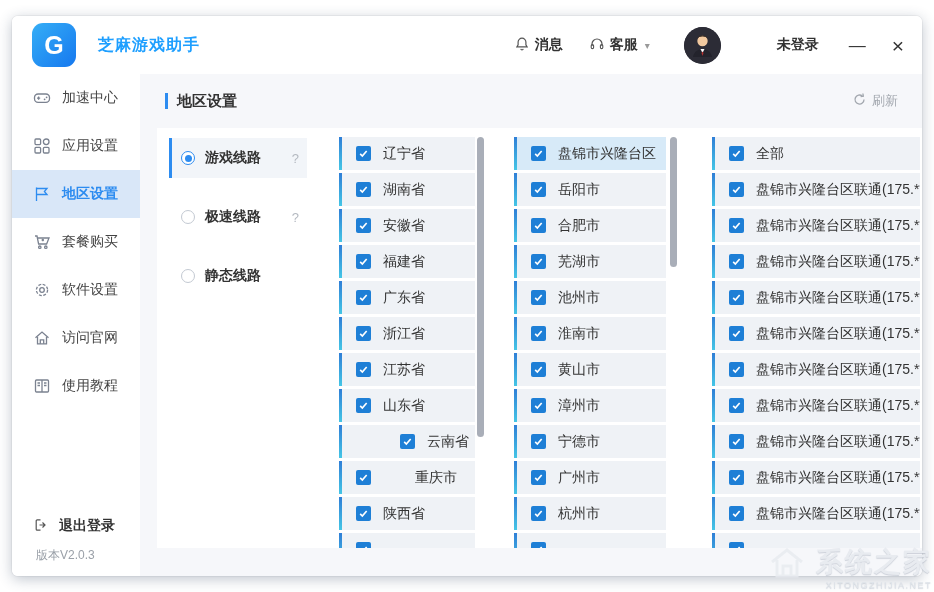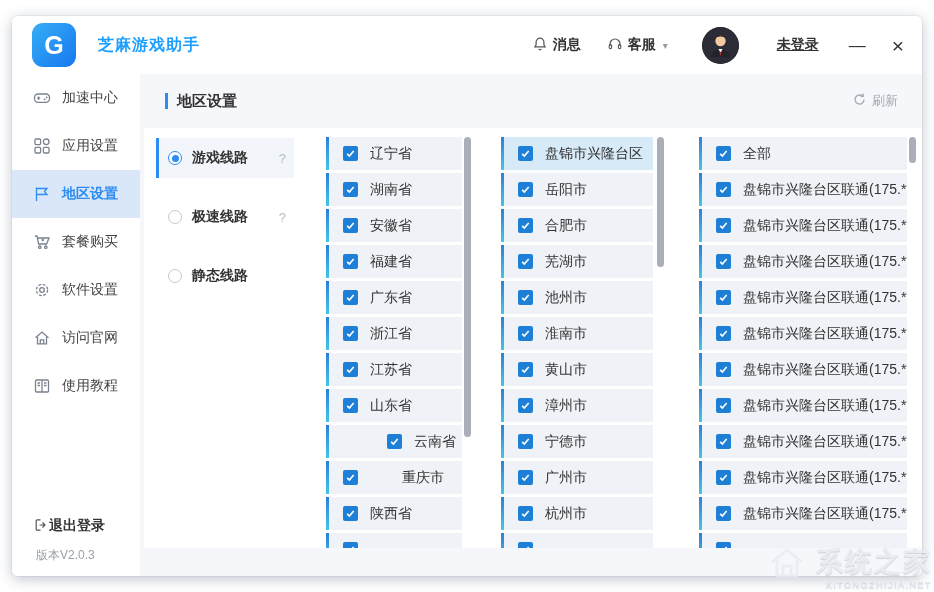--- a/index.html
+++ b/index.html
@@ -12,44 +12,44 @@
   
   .titlebar { height:58px; display:flex; align-items:center; padding:0 18px 0 20px; background:#fff; }
   .logo { width:44px; height:44px; border-radius:11px; background:linear-gradient(135deg,#35aef6,#1678ef);
           display:flex; align-items:center; justify-content:center; color:#fff; font-size:25px; font-weight:bold; }
   .app-title { margin-left:22px; color:#1e9fff; font-size:16px; font-weight:bold; letter-spacing:1px; }
   .tb-right { margin-left:auto; display:flex; align-items:center; }
   .tb-item { display:flex; align-items:center; gap:5px; color:#333; font-size:14px; font-weight:bold; cursor:pointer; }
   .tb-item + .tb-item { margin-left:26px; }
   .caret { color:#999; font-size:10px; margin-left:2px; }
   .avatar { width:37px; height:37px; border-radius:50%; margin-left:34px; background:#2e2e38; overflow:hidden; flex:none; }
-  .login-status { margin-left:38px; color:#333; font-size:14px; font-weight:bold;text-decoration:underline; }
+  .login-status { margin-left:56px; color:#333; font-size:14px; font-weight:bold; }
   .win-btn { margin-left:30px; color:#333; font-size:17px; line-height:1; cursor:pointer; }
   .win-btn.close { font-size:21px; margin-left:26px; }
 
   
   .frame { display:flex; height:502px; }
   .sidebar { width:128px; background:#fff; position:relative; flex:none; }
   .nav-item { height:48px; display:flex; align-items:center; gap:11px; padding-left:21px;
               font-size:14px; color:#444; cursor:pointer; }
   .nav-item .ic { width:18px; height:18px; flex:none; display:flex; }
   .nav-item.active { background:#d9e7f8; color:#2d8cf0; font-weight:bold; }
   .nav-item.active svg * { stroke:#2d8cf0; }
   .sidebar-bottom { position:absolute; left:0; bottom:12px; width:100%; }
-  .logout { display:flex; align-items:center; gap:0; padding-left:21px; height:34px; font-size:14px; color:#333; font-weight:bold; cursor:pointer; }
+  .logout { display:flex; align-items:center; gap:10px; padding-left:21px; height:34px; font-size:14px; color:#333; font-weight:bold; cursor:pointer; }
   .version { padding-left:24px; margin-top:4px; font-size:12px; color:#9aa0a8; }
 
   
   .main { flex:1; background:#f6f7fa; position:relative; }
   .page-header { height:54px; display:flex; align-items:center; justify-content:space-between; padding:0 24px 0 25px; }
   .page-title { display:flex; align-items:center; font-size:15px; font-weight:bold; color:#333; }
   .page-title .bar { width:3px; height:16px; background:#2d8cf0; margin-right:9px; }
   .refresh-btn { display:flex; align-items:center; gap:5px; color:#a2a7ae; font-size:13px; cursor:pointer; }
 
-  .content { position:absolute; left:4px; right:0; top:54px; height:420px; background:#fff; overflow:hidden; }
+  .content { position:absolute; left:17px; right:0; top:54px; height:420px; background:#fff; overflow:hidden; }
 
   
   .line-panel { position:absolute; left:12px; top:0; width:140px; }
   .line-option { position:absolute; left:0; width:138px; height:40px; display:flex; align-items:center;
                  padding:0 8px 0 12px; font-size:14px; color:#333; font-weight:bold; cursor:pointer; }
   .line-option.selected { background:#f2f5f9; border-left:3px solid #2d8cf0; padding-left:9px; }
   .radio { width:14px; height:14px; border-radius:50%; border:1px solid #c3c9d2; background:#fff; margin-right:10px;
            display:flex; align-items:center; justify-content:center; flex:none; }
   .selected .radio { border-color:#2d8cf0; }
   .radio .dot { width:7px; height:7px; border-radius:50%; background:#2d8cf0; display:none; }

